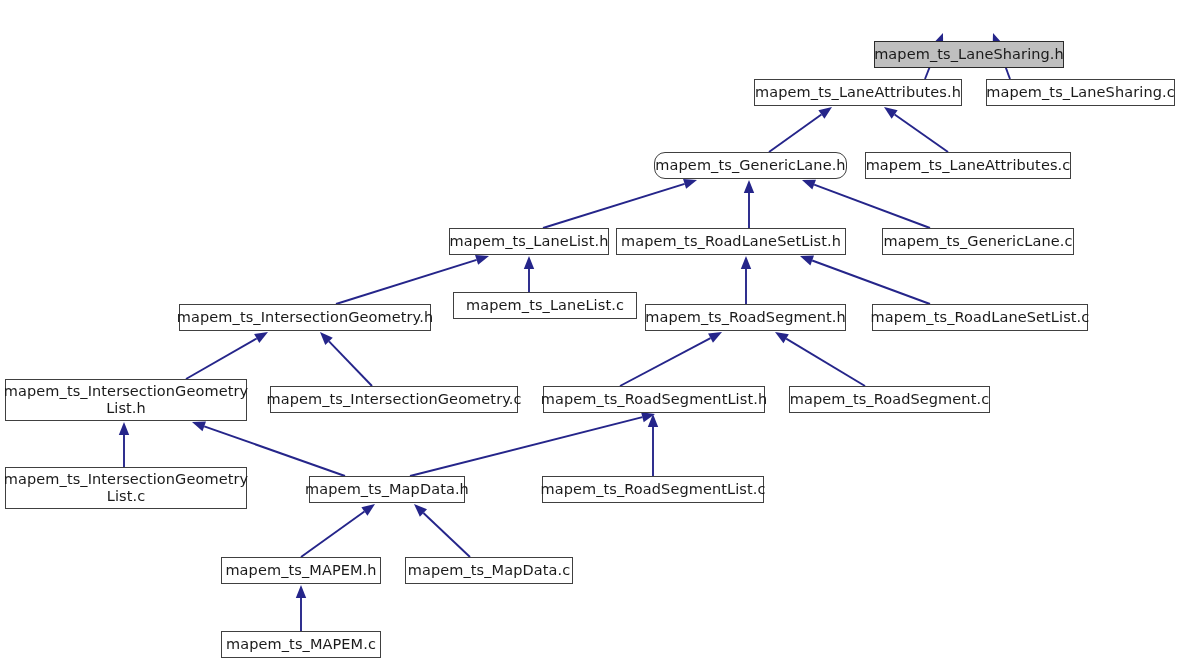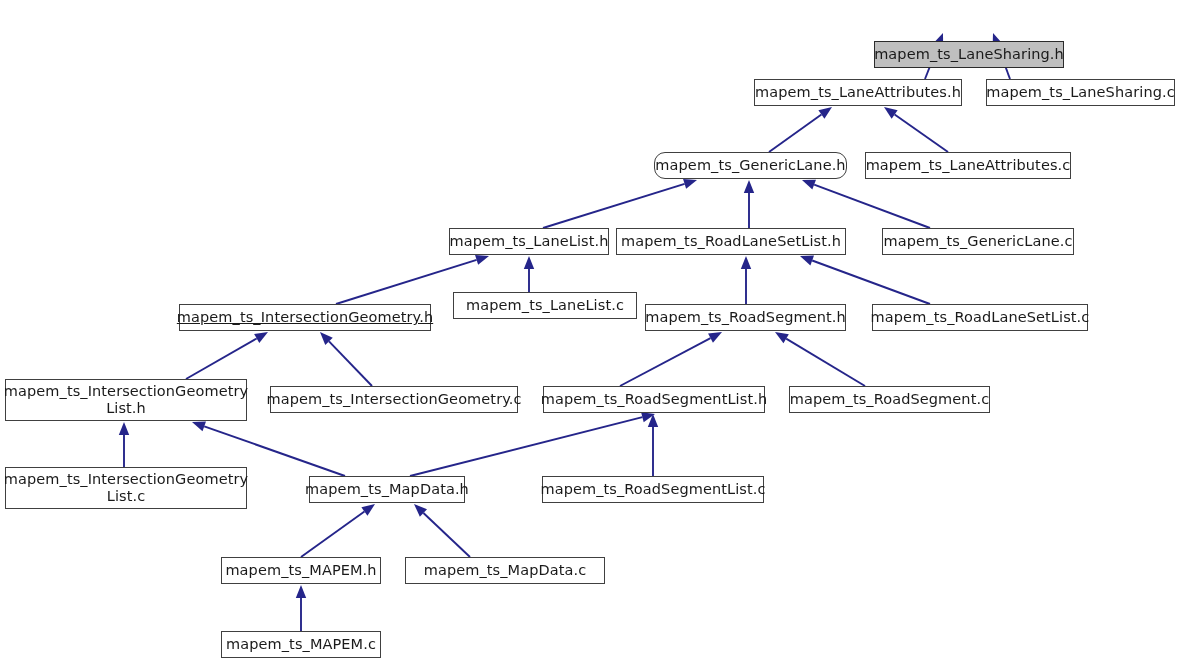--- a/index.html
+++ b/index.html
@@ -136,30 +136,30 @@
     </svg>
   <div id="nodes">
       <div class="node highlight" style="left: 874px; top: 5px; width: 190px; height: 27px;">mapem_ts_LaneSharing.h</div>
       <div class="node" style="left: 754px; top: 79px; width: 208px; height: 27px;">mapem_ts_LaneAttributes.h</div>
       <div class="node" style="left: 986px; top: 79px; width: 189px; height: 27px;">mapem_ts_LaneSharing.c</div>
       <div class="node" style="left: 654px; top: 152px; width: 193px; height: 27px; border-radius: 11px;">mapem_ts_GenericLane.h</div>
       <div class="node" style="left: 865px; top: 152px; width: 206px; height: 27px;">mapem_ts_LaneAttributes.c</div>
       <div class="node" style="left: 449px; top: 228px; width: 160px; height: 27px;">mapem_ts_LaneList.h</div>
       <div class="node" style="left: 616px; top: 228px; width: 230px; height: 27px;">mapem_ts_RoadLaneSetList.h</div>
       <div class="node" style="left: 882px; top: 228px; width: 192px; height: 27px;">mapem_ts_GenericLane.c</div>
-      <div class="node" style="left: 179px; top: 304px; width: 252px; height: 27px; text-decoration: underline;">mapem_ts_IntersectionGeometry.h</div>
+      <div class="node" style="left: 179px; top: 304px; width: 252px; height: 27px;">mapem_ts_IntersectionGeometry.h</div>
       <div class="node" style="left: 453px; top: 292px; width: 184px; height: 27px;">mapem_ts_LaneList.c</div>
       <div class="node" style="left: 645px; top: 304px; width: 201px; height: 27px;">mapem_ts_RoadSegment.h</div>
       <div class="node" style="left: 872px; top: 304px; width: 216px; height: 27px;">mapem_ts_RoadLaneSetList.c</div>
       <div class="node" style="left: 5px; top: 379px; width: 242px; height: 42px;">mapem_ts_IntersectionGeometry
 List.h</div>
       <div class="node" style="left: 270px; top: 386px; width: 248px; height: 27px;">mapem_ts_IntersectionGeometry.c</div>
       <div class="node" style="left: 543px; top: 386px; width: 222px; height: 27px;">mapem_ts_RoadSegmentList.h</div>
       <div class="node" style="left: 789px; top: 386px; width: 201px; height: 27px;">mapem_ts_RoadSegment.c</div>
       <div class="node" style="left: 5px; top: 467px; width: 242px; height: 42px;">mapem_ts_IntersectionGeometry
 List.c</div>
       <div class="node" style="left: 309px; top: 476px; width: 156px; height: 27px;">mapem_ts_MapData.h</div>
       <div class="node" style="left: 542px; top: 476px; width: 222px; height: 27px;">mapem_ts_RoadSegmentList.c</div>
       <div class="node" style="left: 221px; top: 557px; width: 160px; height: 27px;">mapem_ts_MAPEM.h</div>
-      <div class="node" style="left: 405px; top: 557px; width: 200px; height: 27px;">mapem_ts_MapData.c</div>
+      <div class="node" style="left: 405px; top: 557px; width: 168px; height: 27px;">mapem_ts_MapData.c</div>
       <div class="node" style="left: 221px; top: 631px; width: 160px; height: 27px;">mapem_ts_MAPEM.c</div>
     </div>
 </div>
 
 </body></html>

